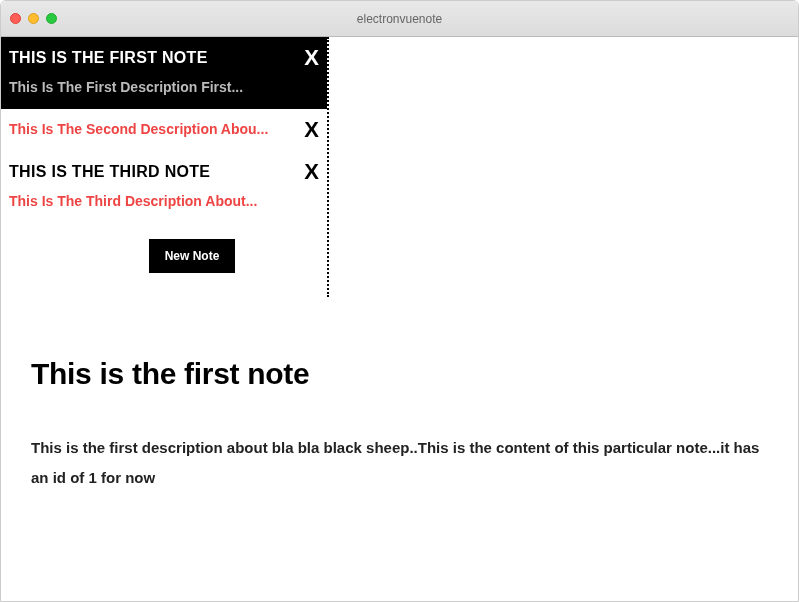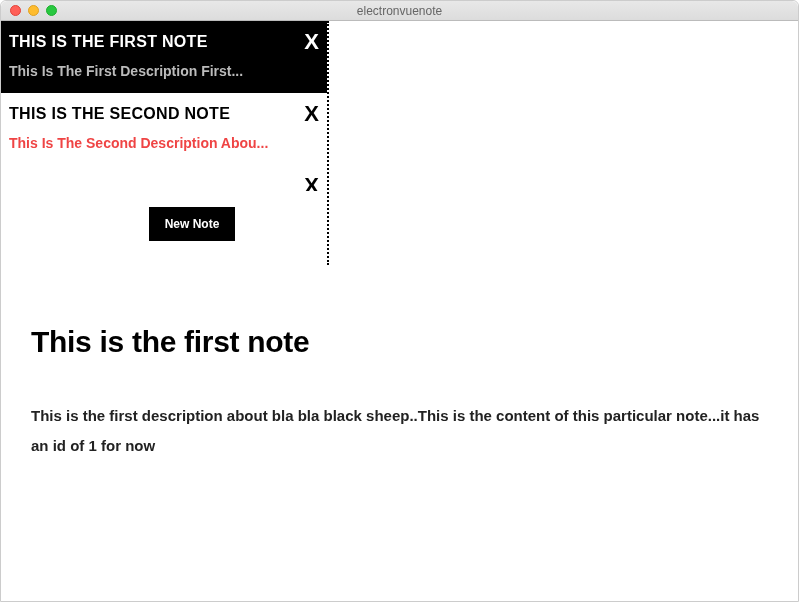--- a/index.html
+++ b/index.html
@@ -10,21 +10,21 @@
     body {
       font-family: -apple-system, BlinkMacSystemFont, "Segoe UI", Arial, sans-serif;
       width: 799px;
       height: 602px;
       background: #fff;
       overflow: hidden;
       border: 1px solid #ccc;
       border-radius: 6px 6px 0 0;
     }
     .titlebar {
-      height: 20px;
+      height: 36px;
       background: linear-gradient(#e8e8e8, #dcdcdc);
       border-bottom: 1px solid #bbb;
       display: flex;
       align-items: center;
       position: relative;
       border-radius: 6px 6px 0 0;
     }
     .traffic-lights {
       display: flex;
       gap: 7px;
@@ -154,28 +154,29 @@
 
       <div class="note-item active">
         <div class="note-title">THIS IS THE FIRST NOTE</div>
         <div class="note-desc">This Is The First Description First...</div>
         <button class="delete-btn">
           <span>X</span>
         </button>
       </div>
 
       <div class="note-item">
-        <div class="note-title">THIS IS THE SECOND NOTE</div>
         <div class="note-desc">This Is The Second Description Abou...</div>
         <button class="delete-btn">
           <span>X</span>
         </button>
       </div>
 
       <div class="note-item">
+        <div class="note-title">THIS IS THE THIRD NOTE</div>
+        <div class="note-desc">This Is The Third Description About...</div>
         <button class="delete-btn">
           <span>X</span>
         </button>
       </div>
 
     </div>
     <div class="new-note-wrap">
       <button class="new-note-btn">New Note</button>
     </div>
   </div>

